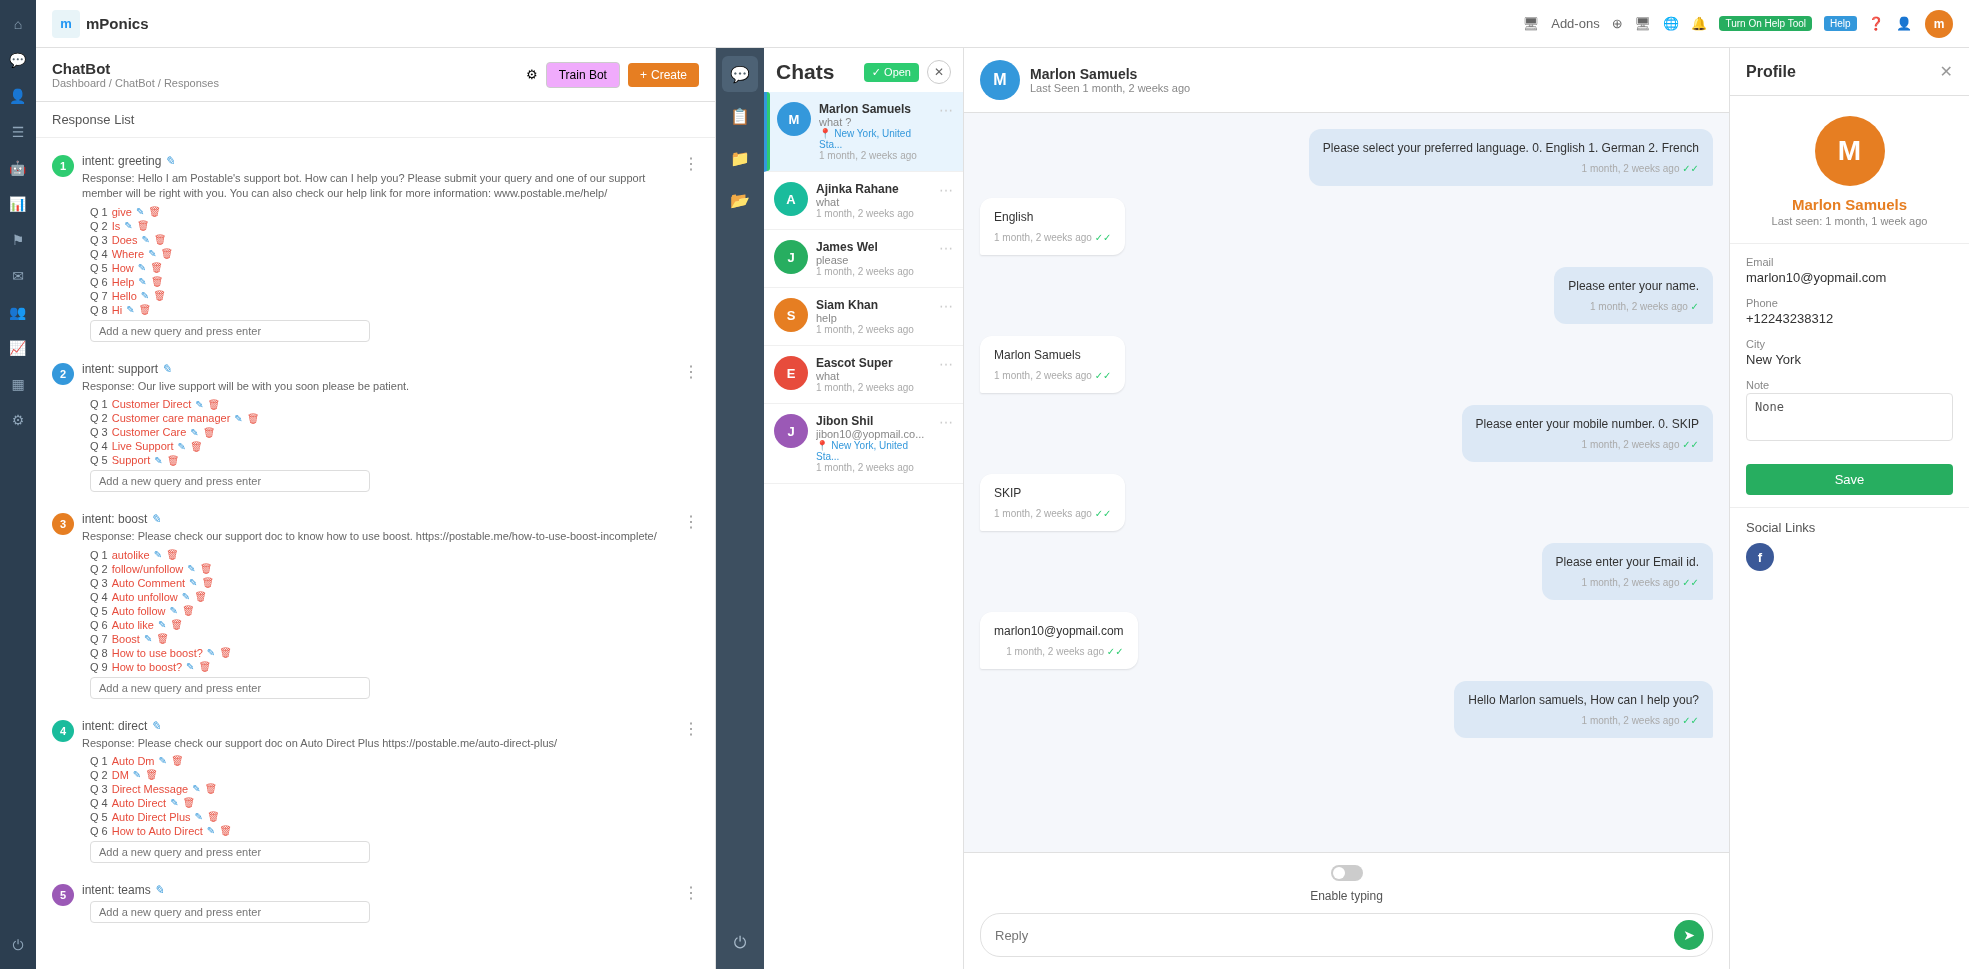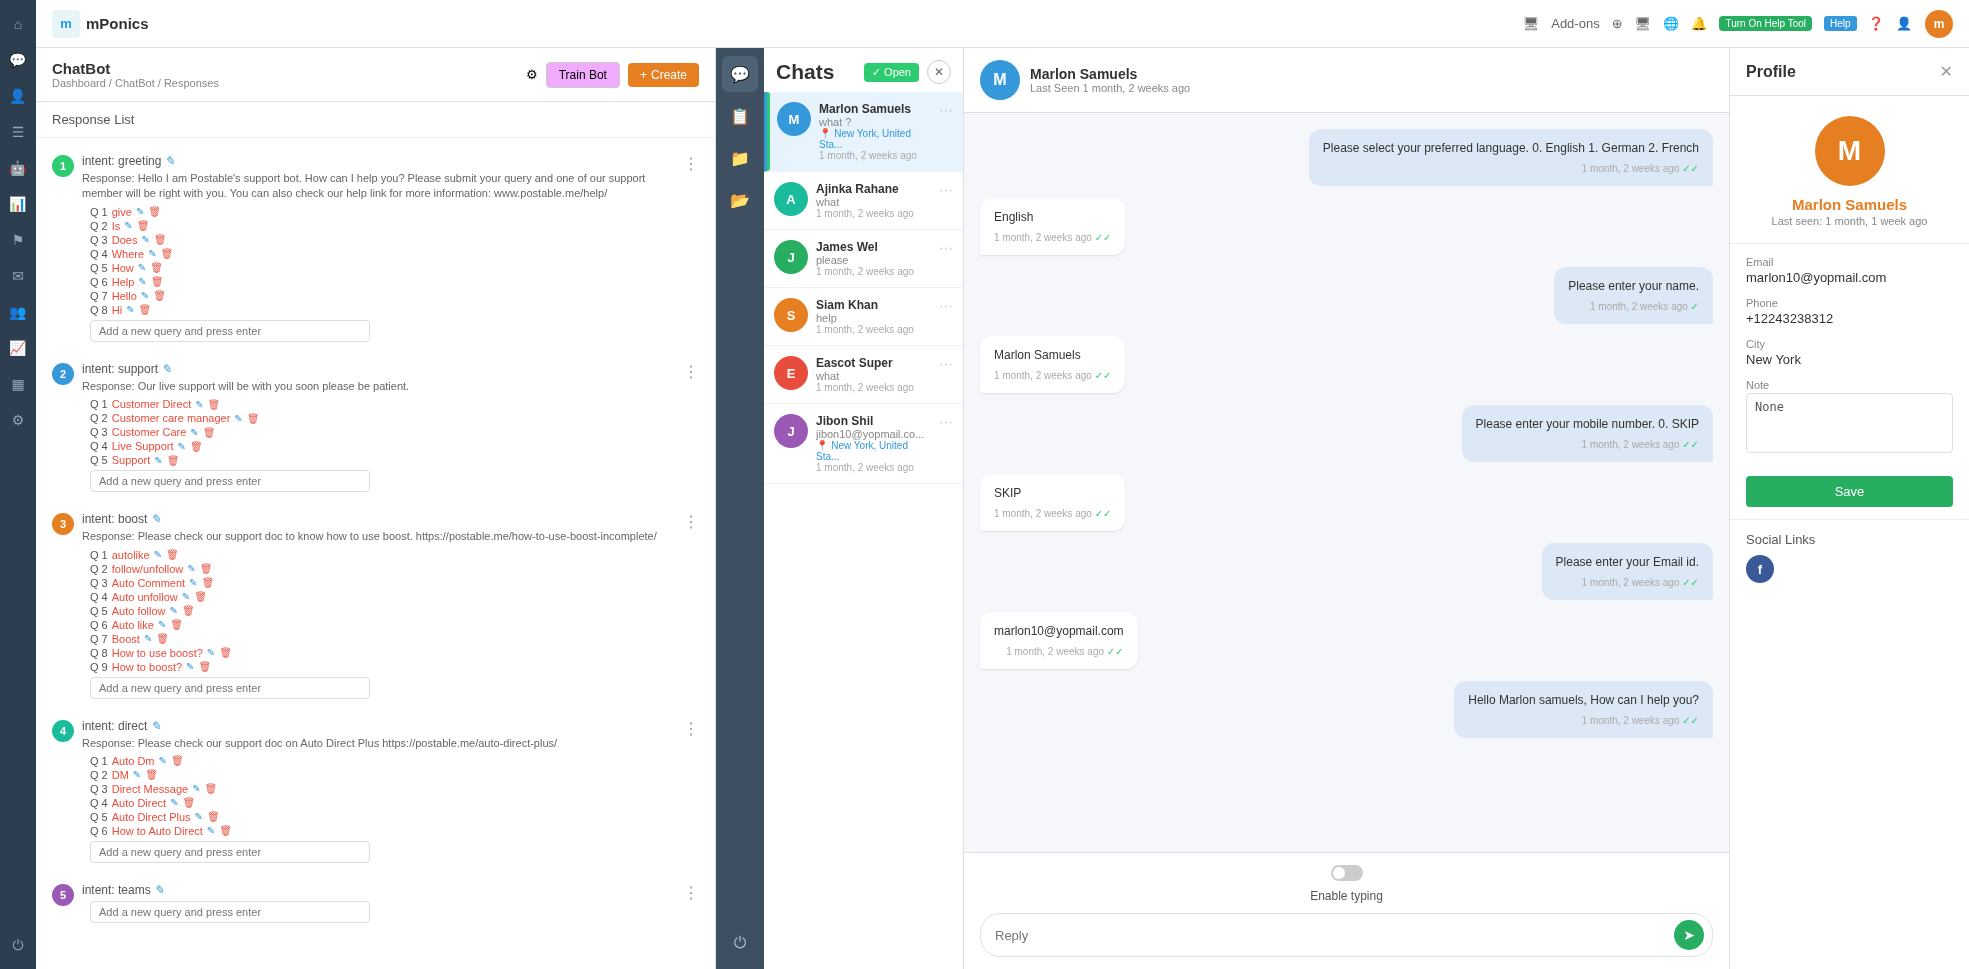--- a/index.html
+++ b/index.html
@@ -420,21 +420,21 @@
     .field-row { margin-bottom: 12px; }
     .field-label { font-size: 11px; color: #888; margin-bottom: 2px; }
     .field-value { font-size: 13px; color: #333; font-weight: 500; }
     .note-textarea {
       width: 100%;
       border: 1px solid #e0e0e0;
       border-radius: 4px;
       padding: 6px 8px;
       font-size: 12px;
       resize: none;
-      height: 60px;
+      height: 48px;
       color: #555;
     }
     .save-btn {
       background: #27ae60;
       color: #fff;
       border: none;
       width: 100%;
       padding: 8px;
       border-radius: 4px;
       cursor: pointer;

